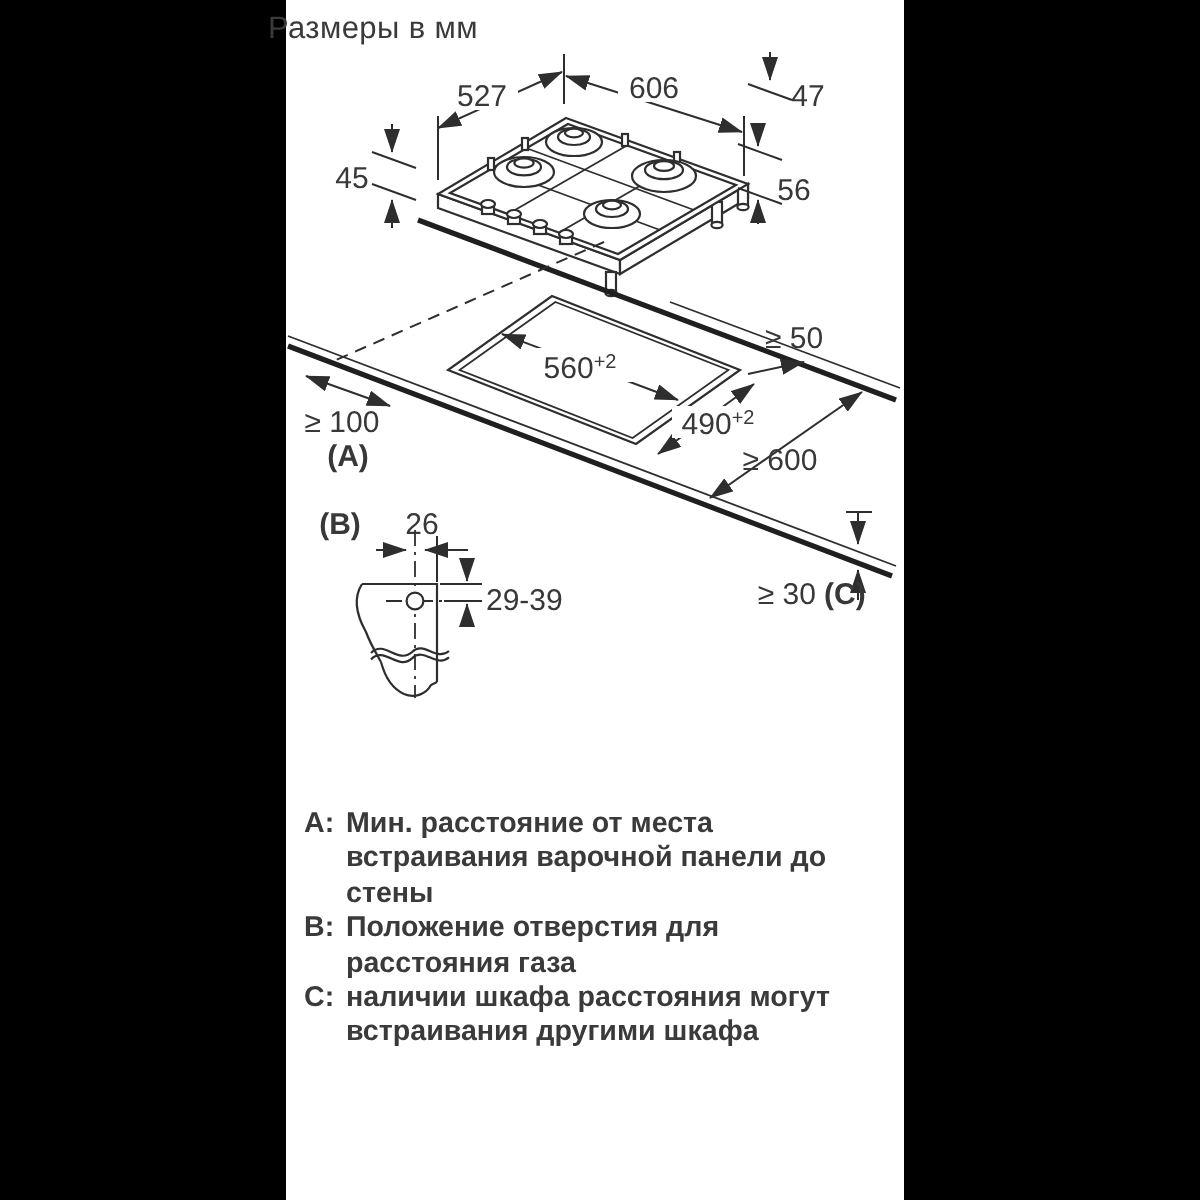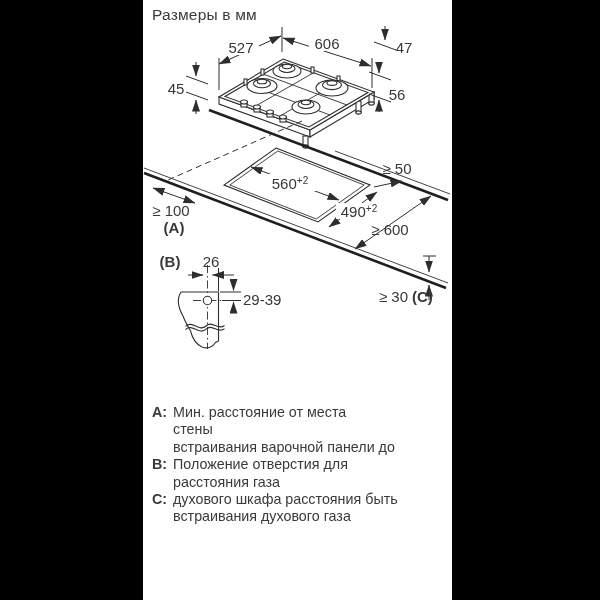--- a/index.html
+++ b/index.html
@@ -1,25 +1,25 @@
 <!DOCTYPE html>
 <html><head>
 <meta charset="utf-8">
 <style>
   html,body{margin:0;padding:0;}
   body{width:600px;height:600px;background:#000;position:relative;overflow:hidden;
        font-family:"Liberation Sans",sans-serif;}
   .panel{position:absolute;left:143px;top:0;width:309px;height:600px;background:#fff;}
-  .title{position:absolute;left:152px;top:6px;font-size:15.5px;color:#3a3a3a;letter-spacing:.2px;}
+  .title{position:absolute;left:134px;top:6px;font-size:15.5px;color:#3a3a3a;letter-spacing:.2px;}
   svg{position:absolute;left:0;top:0;}
   .legend{position:absolute;left:152px;top:404px;width:296px;color:#3a3a3a;
           font-size:14.3px;line-height:17.4px;}
   .legend-item{display:flex;}
   .legend-marker{font-weight:bold;width:21px;flex:0 0 21px;}
-  .legend-lines{flex:1;}
+  .legend-lines{flex:1;font-weight:bold;}
   
   .ln{stroke:#2e2e2e;stroke-width:1.1;fill:none;}
   .thick{stroke:#1f1f1f;stroke-width:2.6;fill:none;}
   .thin{stroke:#2e2e2e;stroke-width:0.9;fill:none;}
   .dim{stroke:#2e2e2e;stroke-width:1;fill:none;}
   .dash{stroke:#2e2e2e;stroke-width:1;fill:none;stroke-dasharray:6 4;}
   .dashdot{stroke:#2e2e2e;stroke-width:0.9;fill:none;stroke-dasharray:8 3 1.5 3;}
   .wht{fill:#ffffff;stroke:#2e2e2e;stroke-width:1.1;}
   .lbl{font-family:"Liberation Sans",sans-serif;font-size:15px;fill:#383838;}
   .lblb{font-family:"Liberation Sans",sans-serif;font-size:15px;fill:#383838;font-weight:bold;}
@@ -185,31 +185,31 @@
     <line class="dim" x1="233.5" y1="312" x2="233.5" y2="302" marker-end="url(#ah)"></line>
     <text class="lbl" x="243" y="305" text-anchor="start">29-39</text>
   </g>
 </svg>
 
 <div class="legend">
   <div class="legend-item">
     <div class="legend-marker">A:</div>
     <div class="legend-lines">
       <div>Мин. расстояние от места</div>
+      <div>встраивания варочной панели до</div>
       <div>стены</div>
-      <div>встраивания варочной панели до</div>
     </div>
   </div>
   <div class="legend-item">
     <div class="legend-marker">B:</div>
     <div class="legend-lines">
       <div>Положение отверстия для</div>
       <div>расстояния газа</div>
     </div>
   </div>
   <div class="legend-item">
     <div class="legend-marker">C:</div>
     <div class="legend-lines">
-      <div>духового шкафа расстояния быть</div>
-      <div>встраивания духового газа</div>
+      <div>наличии шкафа расстояния могут</div>
+      <div>встраивания другими шкафа</div>
     </div>
   </div>
 </div>
 
 </body></html>

